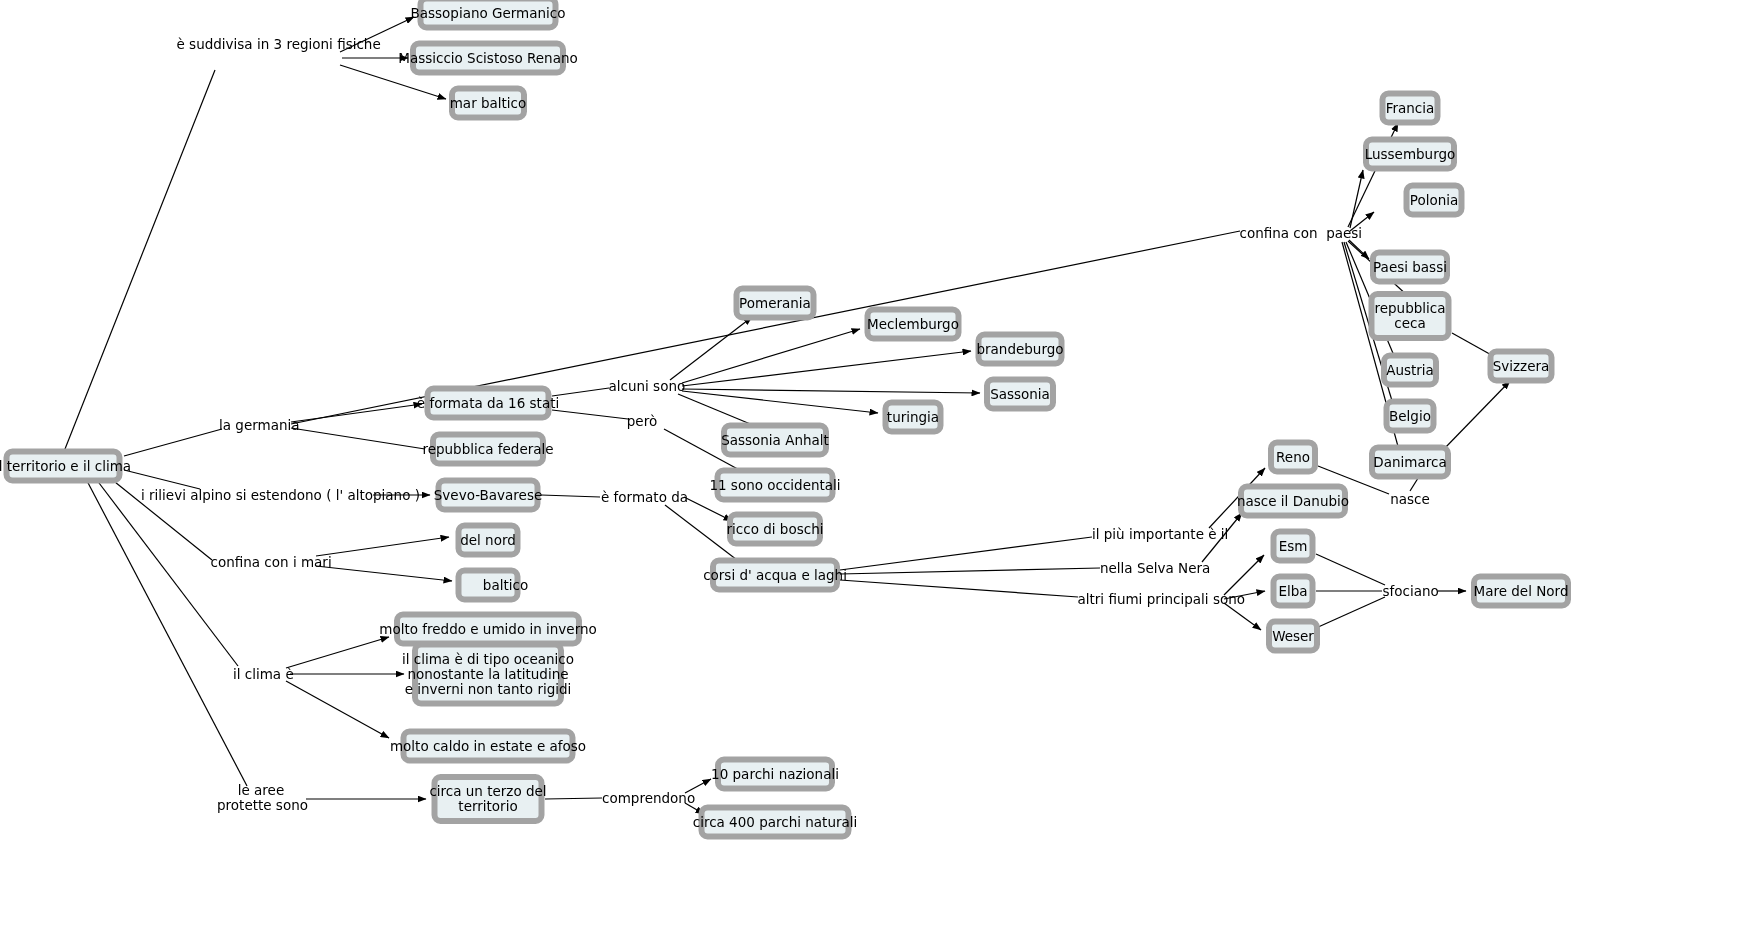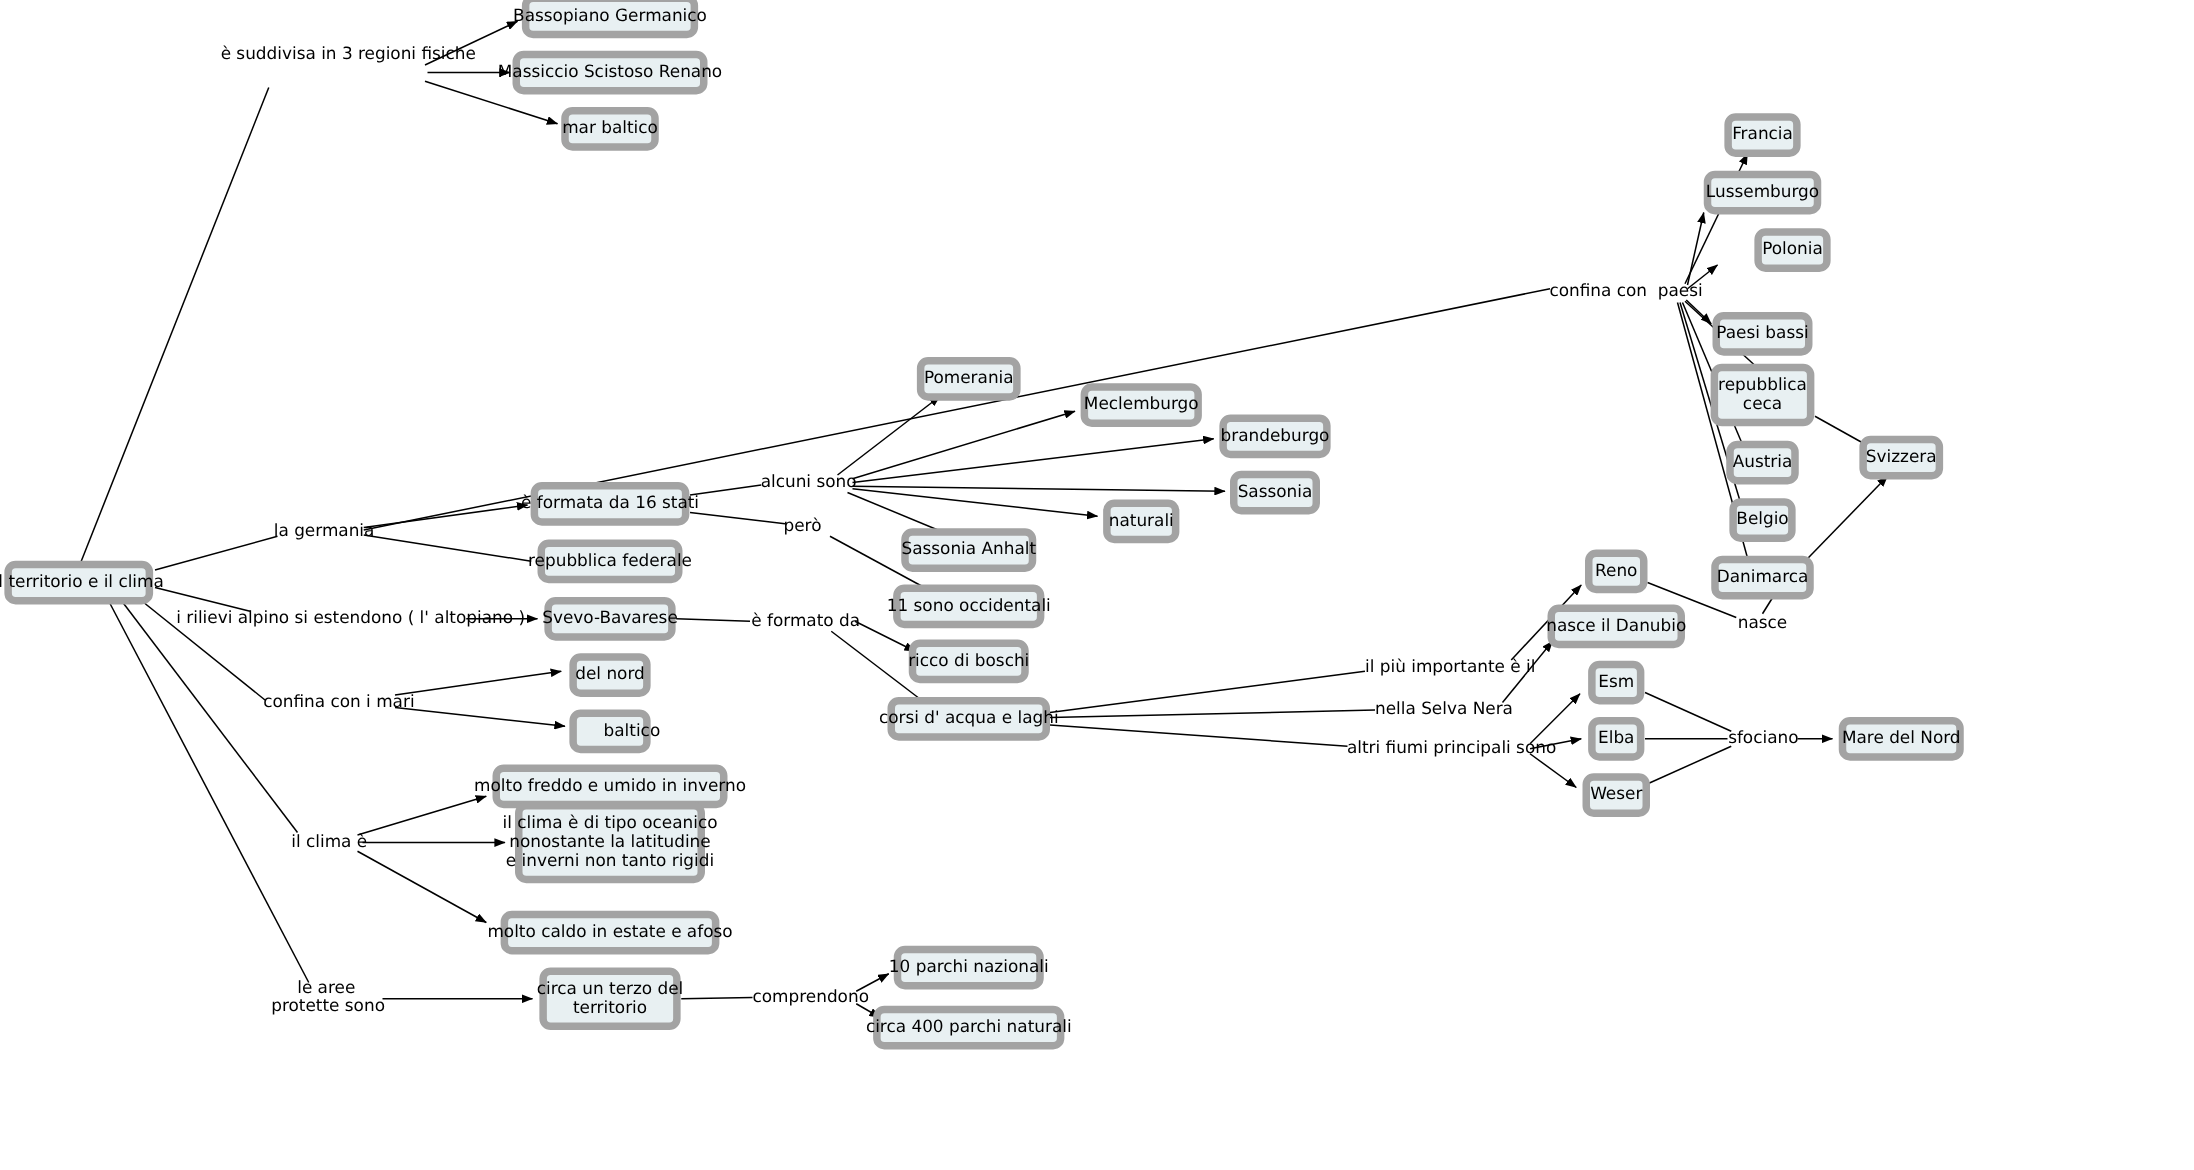--- a/index.html
+++ b/index.html
@@ -136,21 +136,21 @@
       <div class="node" style="left: 488px; top: 674px; width: 152px; min-height: 55px;">il clima è di tipo oceanico
 nonostante la latitudine
 e inverni non tanto rigidi</div>
       <div class="node" style="left: 488px; top: 746px; width: 175px; min-height: 25px;">molto caldo in estate e afoso</div>
       <div class="node" style="left: 488px; top: 799px; width: 113px; min-height: 40px;">circa un terzo del
 territorio</div>
       <div class="node" style="left: 775px; top: 303px; width: 83px; min-height: 25px;">Pomerania</div>
       <div class="node" style="left: 913px; top: 324px; width: 97px; min-height: 25px;">Meclemburgo</div>
       <div class="node" style="left: 1020px; top: 349px; width: 89px; min-height: 25px;">brandeburgo</div>
       <div class="node" style="left: 1020px; top: 394px; width: 72px; min-height: 25px;">Sassonia</div>
-      <div class="node" style="left: 913px; top: 417px; width: 61px; min-height: 25px;">naturali</div>
+      <div class="node" style="left: 913px; top: 417px; width: 61px; min-height: 25px;">turingia</div>
       <div class="node" style="left: 775px; top: 440px; width: 108px; min-height: 25px;">Sassonia Anhalt</div>
       <div class="node" style="left: 775px; top: 485px; width: 121px; min-height: 25px;">11 sono occidentali</div>
       <div class="node" style="left: 775px; top: 529px; width: 96px; min-height: 25px;">ricco di boschi</div>
       <div class="node" style="left: 775px; top: 575px; width: 130px; min-height: 25px;">corsi d' acqua e laghi</div>
       <div class="node" style="left: 775px; top: 774px; width: 120px; min-height: 25px;">10 parchi nazionali</div>
       <div class="node" style="left: 775px; top: 822px; width: 153px; min-height: 25px;">circa 400 parchi naturali</div>
       <div class="node" style="left: 1410px; top: 108px; width: 61px; min-height: 25px;">Francia</div>
       <div class="node" style="left: 1410px; top: 154px; width: 94px; min-height: 25px;">Lussemburgo</div>
       <div class="node" style="left: 1410px; top: 200px; width: 61px; min-height: 25px; margin-left: 24px;">Polonia</div>
       <div class="node" style="left: 1410px; top: 267px; width: 80px; min-height: 25px;">Paesi bassi</div>

